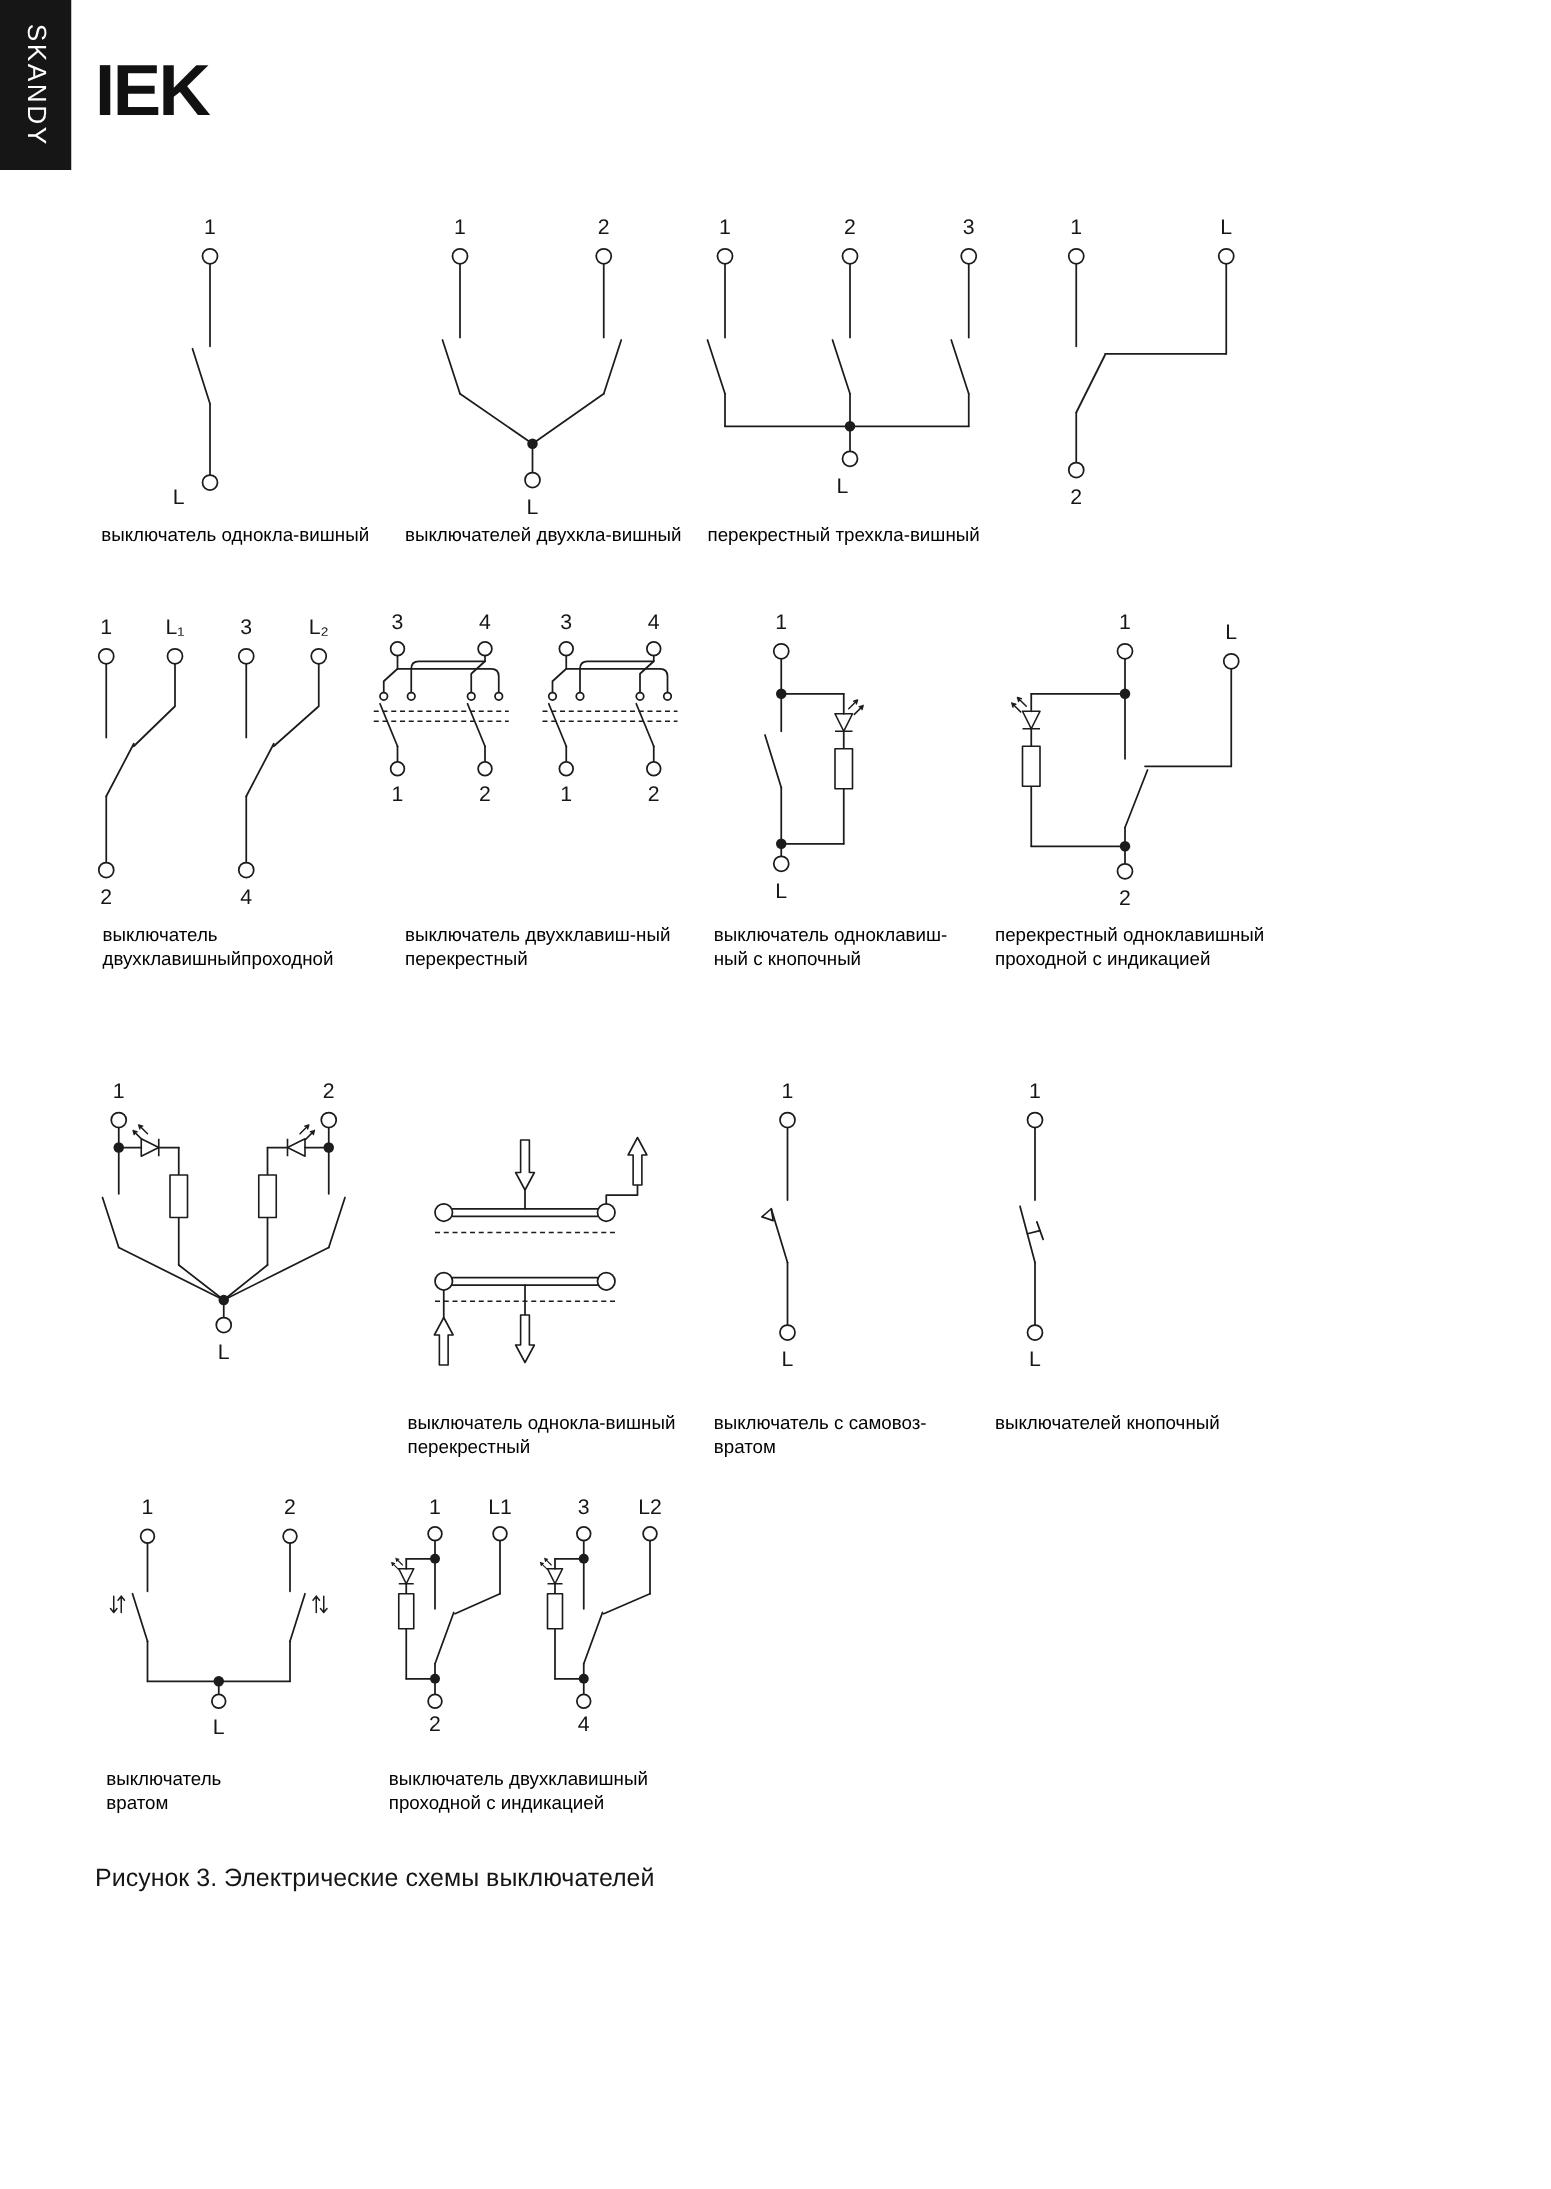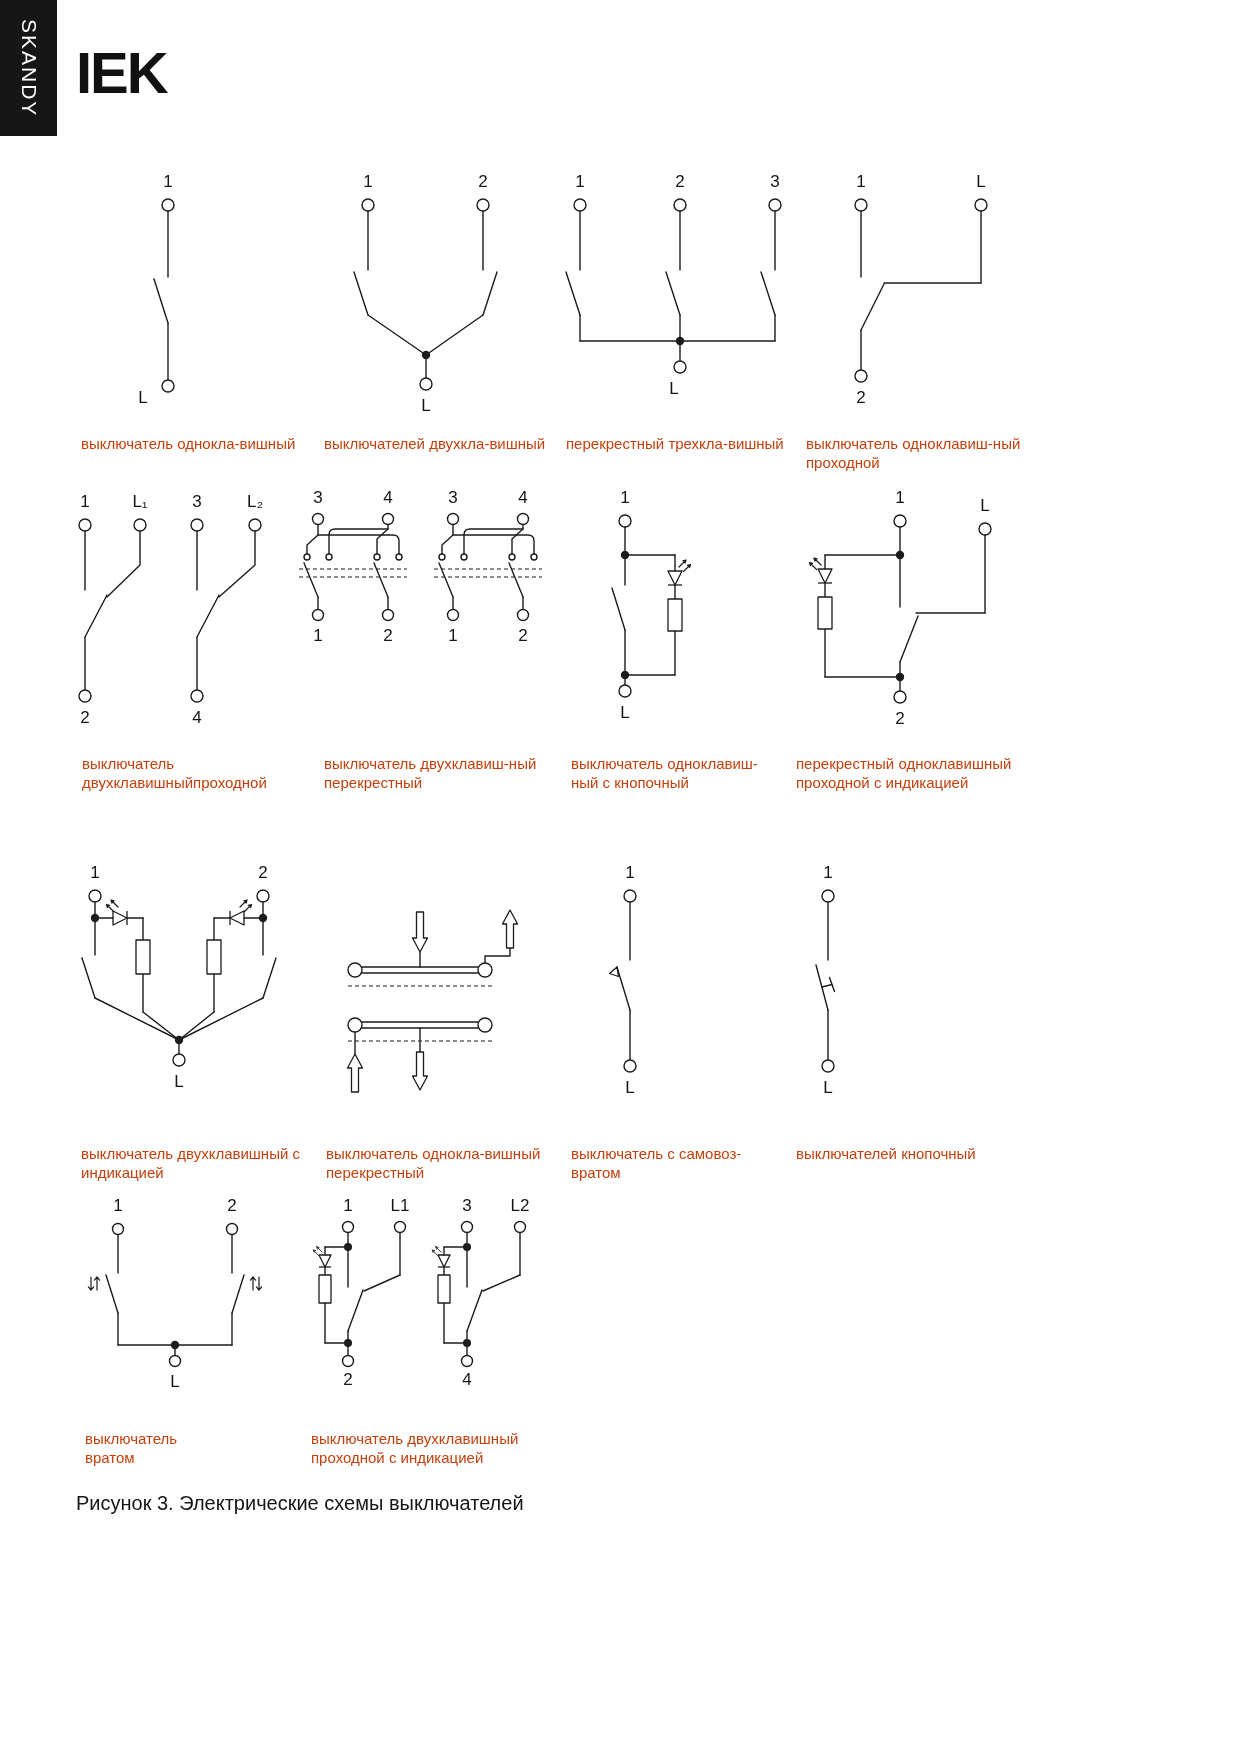--- a/index.html
+++ b/index.html
@@ -6,21 +6,21 @@
   html,body{background:#fff}
   .page{position:relative;width:1241px;height:1751px;background:#fff;
         font-family:"Liberation Sans",sans-serif;color:#1c1c1c;overflow:hidden}
   .banner{position:absolute;left:0;top:0;width:57px;height:136px;background:#161616;
           display:flex;align-items:center;justify-content:center}
   .banner span{writing-mode:vertical-rl;color:#fff;font-size:21px;letter-spacing:2px;font-weight:500}
   .logo{position:absolute;left:76px;top:44px;font-size:58px;font-weight:900;letter-spacing:-2px;
         color:#111;font-family:Liberation Sans, sans-serif;line-height:1}
   .cell{position:absolute}
   .cell svg{display:block}
-  .cap{font-size:15px;line-height:19px;color:#c2410c;padding-left:6px;margin-top:19px}
+  .cap{font-size:15px;line-height:19px;color:#000000;padding-left:6px;margin-top:4px}
   .figure-caption{position:absolute;left:76px;top:1492px;font-size:20px;color:#161616}
   .wire{stroke:#1c1c1c;stroke-width:1.4;fill:none;stroke-linecap:round;stroke-linejoin:round}
   .term{fill:#fff;stroke:#1c1c1c;stroke-width:1.4}
   .dot{fill:#1c1c1c;stroke:none}
   .lbl{font-family:"Liberation Sans",sans-serif;font-size:17px;fill:#161616;text-anchor:middle}
   .dash{stroke:#1c1c1c;stroke-width:1.1;fill:none;stroke-dasharray:4 3}
   .sym{fill:#fff;stroke:#1c1c1c;stroke-width:1.3;stroke-linejoin:round}
   .comp{fill:none;stroke:#1c1c1c;stroke-width:1.3;stroke-linejoin:round}
 </style>
 </head>
@@ -129,24 +129,20 @@
       <g>
         <path class="wire" d="M61,46 V112"></path>
         <path class="wire" d="M181,46 V118"></path>
         <path class="wire" d="M181,118 H84"></path>
         <path class="wire" d="M61,165 V205"></path>
       </g>
       <path class="wire" d="M61,165 L84,119"></path>
       <circle class="term" cx="61" cy="211" r="6"></circle>
       <text class="lbl" x="61" y="238">2</text>
     </svg>
-    <div class="cap">
-      <div>выключатель одноклавиш-ный</div>
-      <div>проходной</div>
-    </div>
   </div>
 
   <div class="cell" style="left:67px;top:485px;width:240px">
     <svg width="240" height="250" viewBox="0 0 240 250">
       <text class="lbl" x="18" y="22">1</text>
       <text class="lbl" x="73" y="22">L₁</text>
       <text class="lbl" x="130" y="22">3</text>
       <text class="lbl" x="188" y="22">L₂</text>
       <circle class="term" cx="18" cy="40" r="6"></circle>
       <circle class="term" cx="73" cy="40" r="6"></circle>
@@ -342,24 +338,20 @@
         <use href="#em-arrows" transform="translate(165,47)"></use>
       </g>
       <rect class="sym" x="61" y="80" width="14" height="34"></rect>
       <rect class="sym" x="132" y="80" width="14" height="34"></rect>
       <circle class="dot" cx="20" cy="58" r="4.2"></circle>
       <circle class="dot" cx="188" cy="58" r="4.2"></circle>
       <circle class="dot" cx="104" cy="180" r="4.2"></circle>
       <circle class="term" cx="104" cy="200" r="6"></circle>
       <text class="lbl" x="104" y="227">L</text>
     </svg>
-    <div class="cap">
-      <div>выключатель двухклавишный с</div>
-      <div>индикацией</div>
-    </div>
   </div>
 
   <div class="cell" style="left:320px;top:860px;width:240px">
     <svg width="240" height="265" viewBox="0 0 240 265">
       <g>
         <path class="wire" d="M42,107 H158"></path>
           <path class="wire" d="M42,113 H158"></path>
         <path class="wire" d="M42,162 H158"></path>
           <path class="wire" d="M42,168 H158"></path>
         <path class="dash" d="M28,126 H172"></path>

